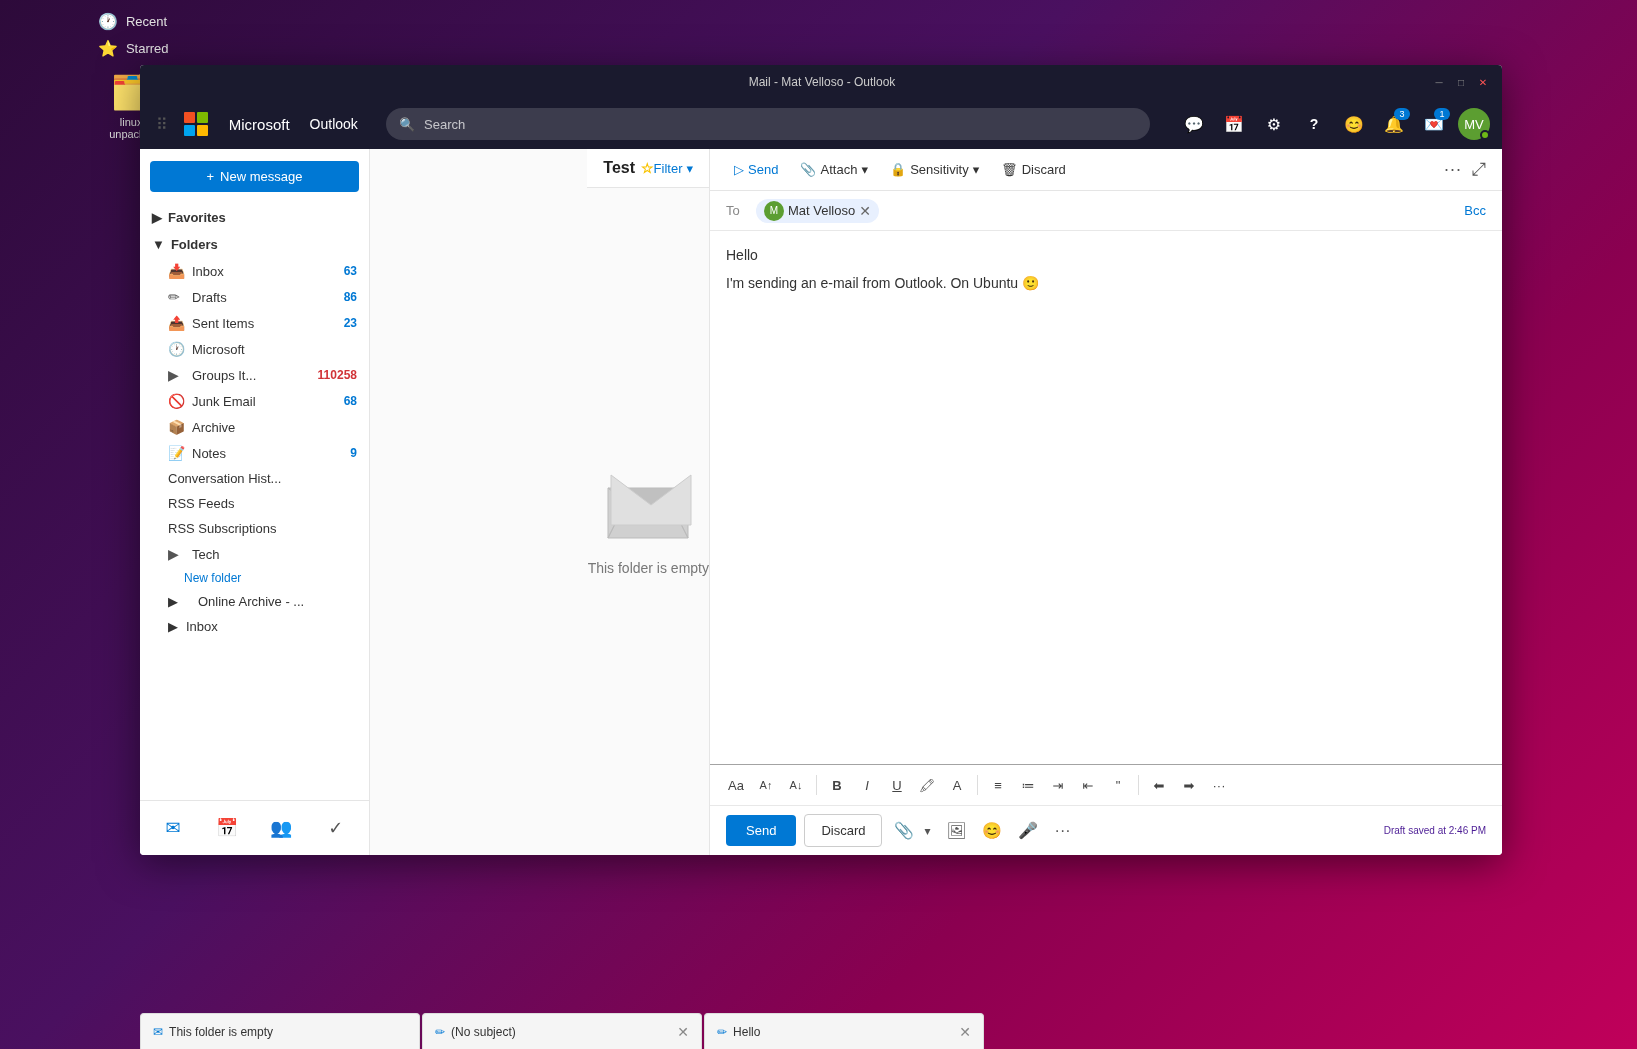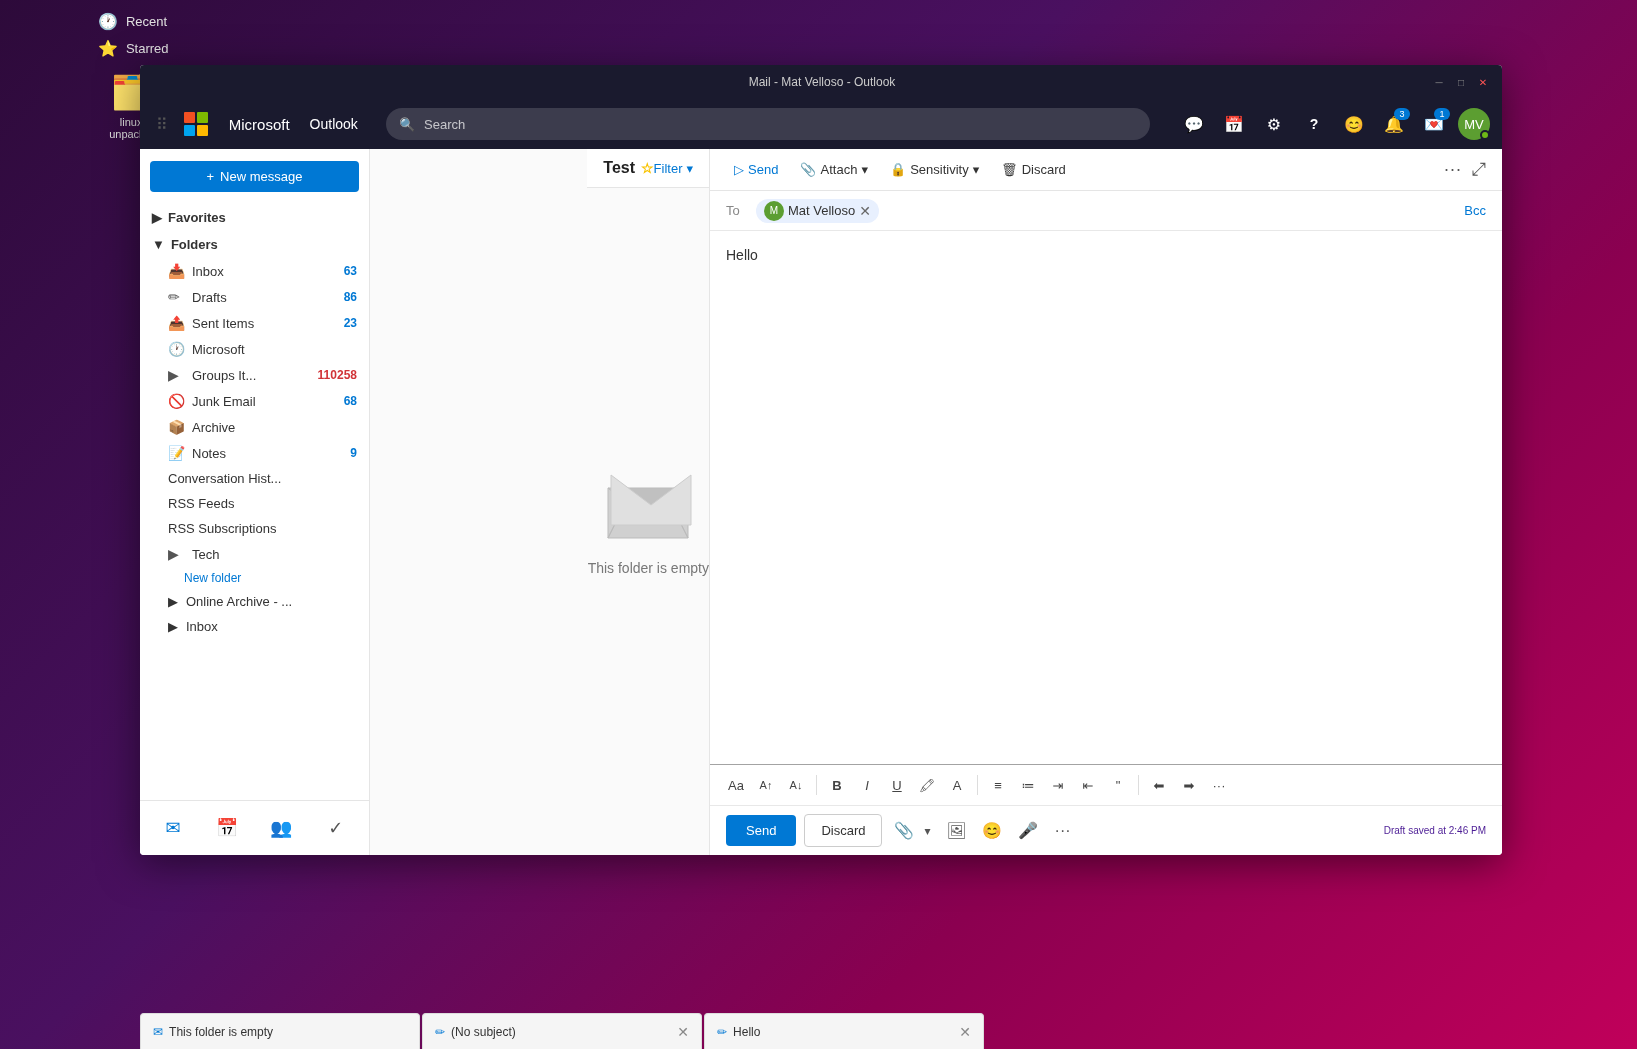--- a/index.html
+++ b/index.html
@@ -448,21 +448,21 @@
         <span class="sidebar-item-label">RSS Subscriptions</span>
       </div>
       <div class="sidebar-item">
         <span class="sidebar-item-icon">▶</span>
         <span class="sidebar-item-label">Tech</span>
       </div>
       <a class="new-folder-link">New folder</a>
 
       <div class="sidebar-item">
         <span>▶</span>
-        <span style="margin-left:8px;">Online Archive - ...</span>
+        <span style="margin-left:20px;">Online Archive - ...</span>
       </div>
       <div class="sidebar-item">
         <span>▶</span>
         <span style="margin-left:8px;">Inbox</span>
       </div>
 
       <div class="sidebar-bottom">
         <button class="sidebar-bottom-btn active">✉</button>
         <button class="sidebar-bottom-btn">📅</button>
         <button class="sidebar-bottom-btn">👥</button>
@@ -537,20 +537,23 @@
           <button class="bcc-btn">
             <span>Bcc</span>
           </button>
         </div>
 
 
         <div class="compose-body">
           <div>
             <span>Hello</span>
           </div>
+          <div>
+            <span>I'm sending an e-mail from Outlook. On Ubuntu 🙂</span>
+          </div>
         </div>
 
         <div class="compose-format-bar">
           <button class="format-btn">Aa</button>
           <button class="format-btn" style="font-size:11px;">A↑</button>
           <button class="format-btn" style="font-size:11px;">A↓</button>
           <div class="format-divider"></div>
           <button class="format-btn" style="font-weight:bold;">B</button>
           <button class="format-btn" style="font-style:italic;">I</button>
           <button class="format-btn" style="text-decoration:underline;">U</button>

